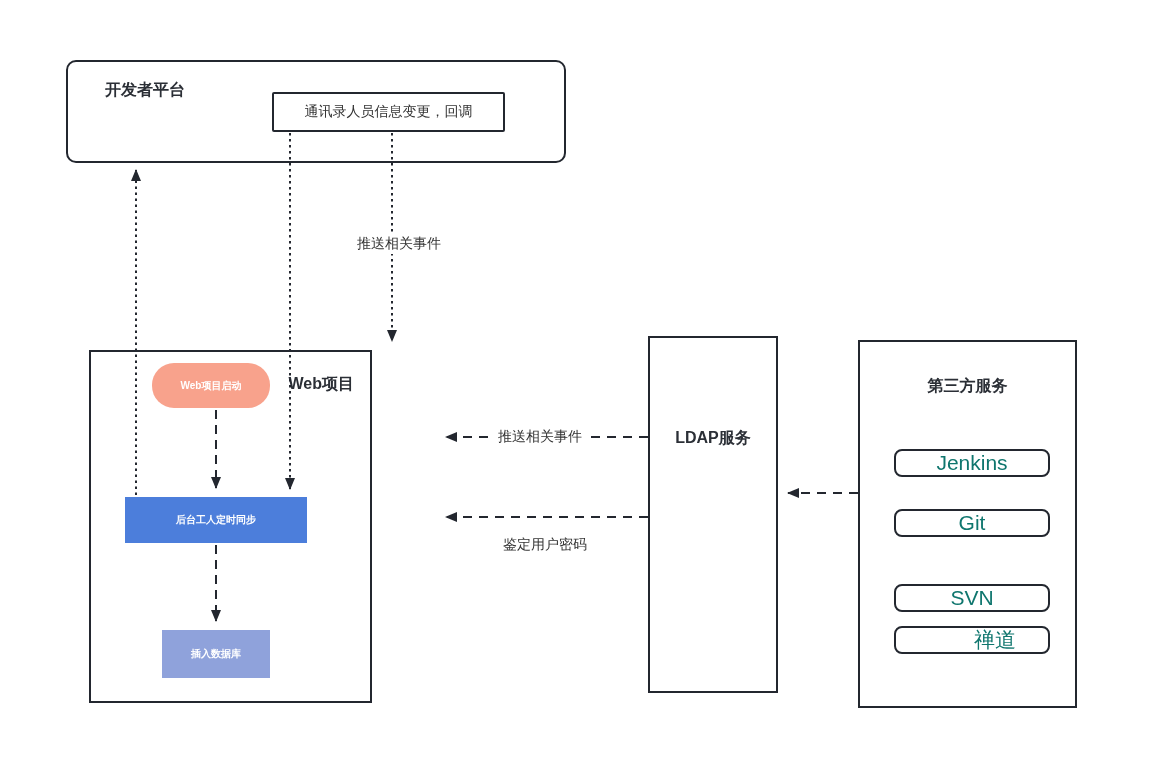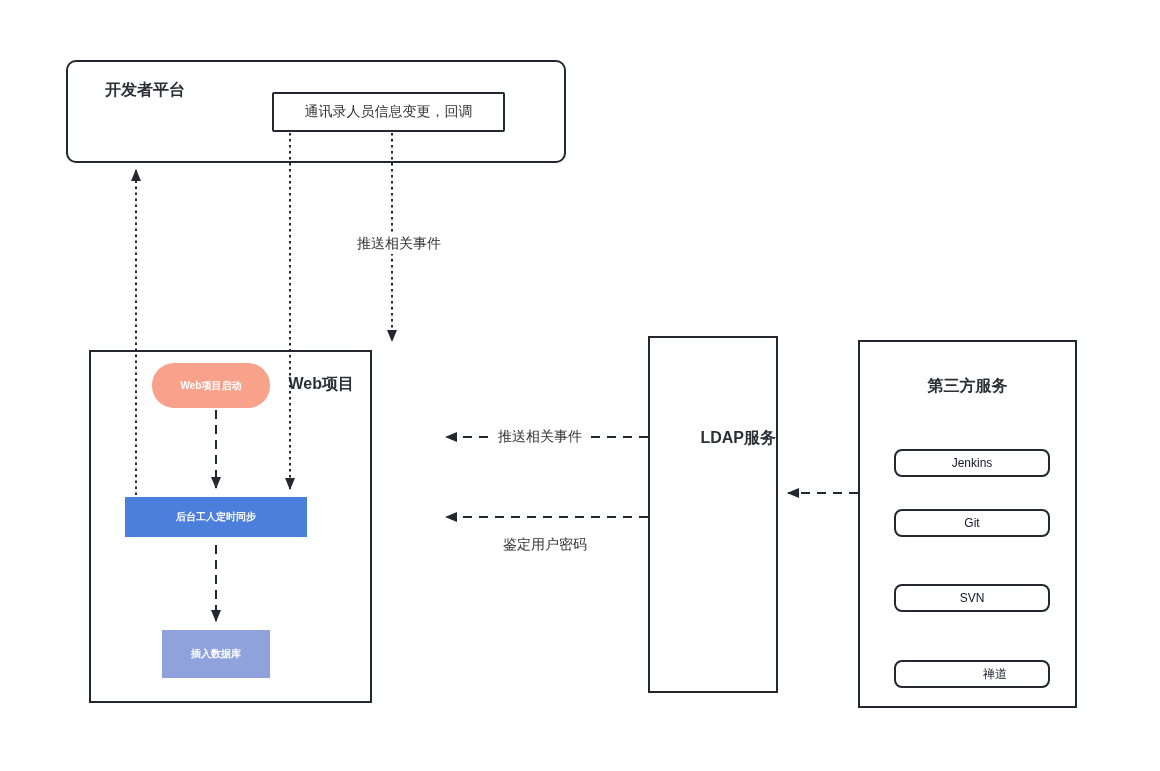--- a/index.html
+++ b/index.html
@@ -55,37 +55,37 @@
     white-space: nowrap;
   }
   .startup {
     left: 152px; top: 363px;
     width: 118px; height: 45px;
     background: #f8a28c;
     border-radius: 22px;
   }
   .worker {
     left: 125px; top: 497px;
-    width: 182px; height: 40px;
+    width: 182px; height: 46px;
     background: #4c7edb;
   }
   .insert-db {
     left: 162px; top: 630px;
     width: 108px; height: 48px;
     background: #8fa2db;
   }
   .service {
     position: absolute;
     left: 34px;
     width: 156px; height: 28px;
     border: 2px solid #23272f;
     border-radius: 8px;
     background: #ffffff;
     display: flex; align-items: center; justify-content: center;
-    font-size: 12px; color: #0f172a;
+    font-size: 21px; color: #0f766e;
     box-sizing: border-box;
   }
   .connector-layer {
     position: absolute;
     left: 0; top: 0;
     width: 1160px; height: 771px;
     pointer-events: none;
   }
   .edge-label {
     position: absolute;
@@ -106,29 +106,29 @@
     <div class="box-title" style="left:37px; top:18px;">开发者平台</div>
   </div>
 
   <div class="callback-node">通讯录人员信息变更，回调</div>
 
   <div class="box" style="left:89px; top:350px; width:283px; height:353px;">
     <div class="box-title" style="right:16px; top:22px;">Web项目</div>
   </div>
 
   <div class="box" style="left:648px; top:336px; width:130px; height:357px;">
-    <div class="box-title" style="left:0; top:90px; width:100%; text-align:right;">LDAP服务</div>
+    <div class="box-title" style="left:0; top:90px; width:100%; text-align:center;">LDAP服务</div>
   </div>
 
   <div class="box" style="left:858px; top:340px; width:219px; height:368px;">
     <div class="box-title" style="left:0; top:34px; width:100%; text-align:center;">第三方服务</div>
     <div class="service" style="top:107px;">Jenkins</div>
     <div class="service" style="top:167px;">Git</div>
     <div class="service" style="top:242px;text-align:right;">SVN</div>
-    <div class="service" style="top:318px;padding-left:46px;">禅道</div>
+    <div class="service" style="top:284px;padding-left:46px;">禅道</div>
   </div>
 
   <div class="node startup">Web项目启动</div>
   <div class="node worker">后台工人定时同步</div>
   <div class="node insert-db">插入数据库</div>
 
   <svg class="connector-layer" viewBox="0 0 1160 771" xmlns="http://www.w3.org/2000/svg">
     <defs>
       <marker id="arrow" markerUnits="userSpaceOnUse" markerWidth="14" markerHeight="12" refX="11" refY="5" orient="auto">
         <polygon points="0,0 12,5 0,10" fill="#23272f"></polygon>

